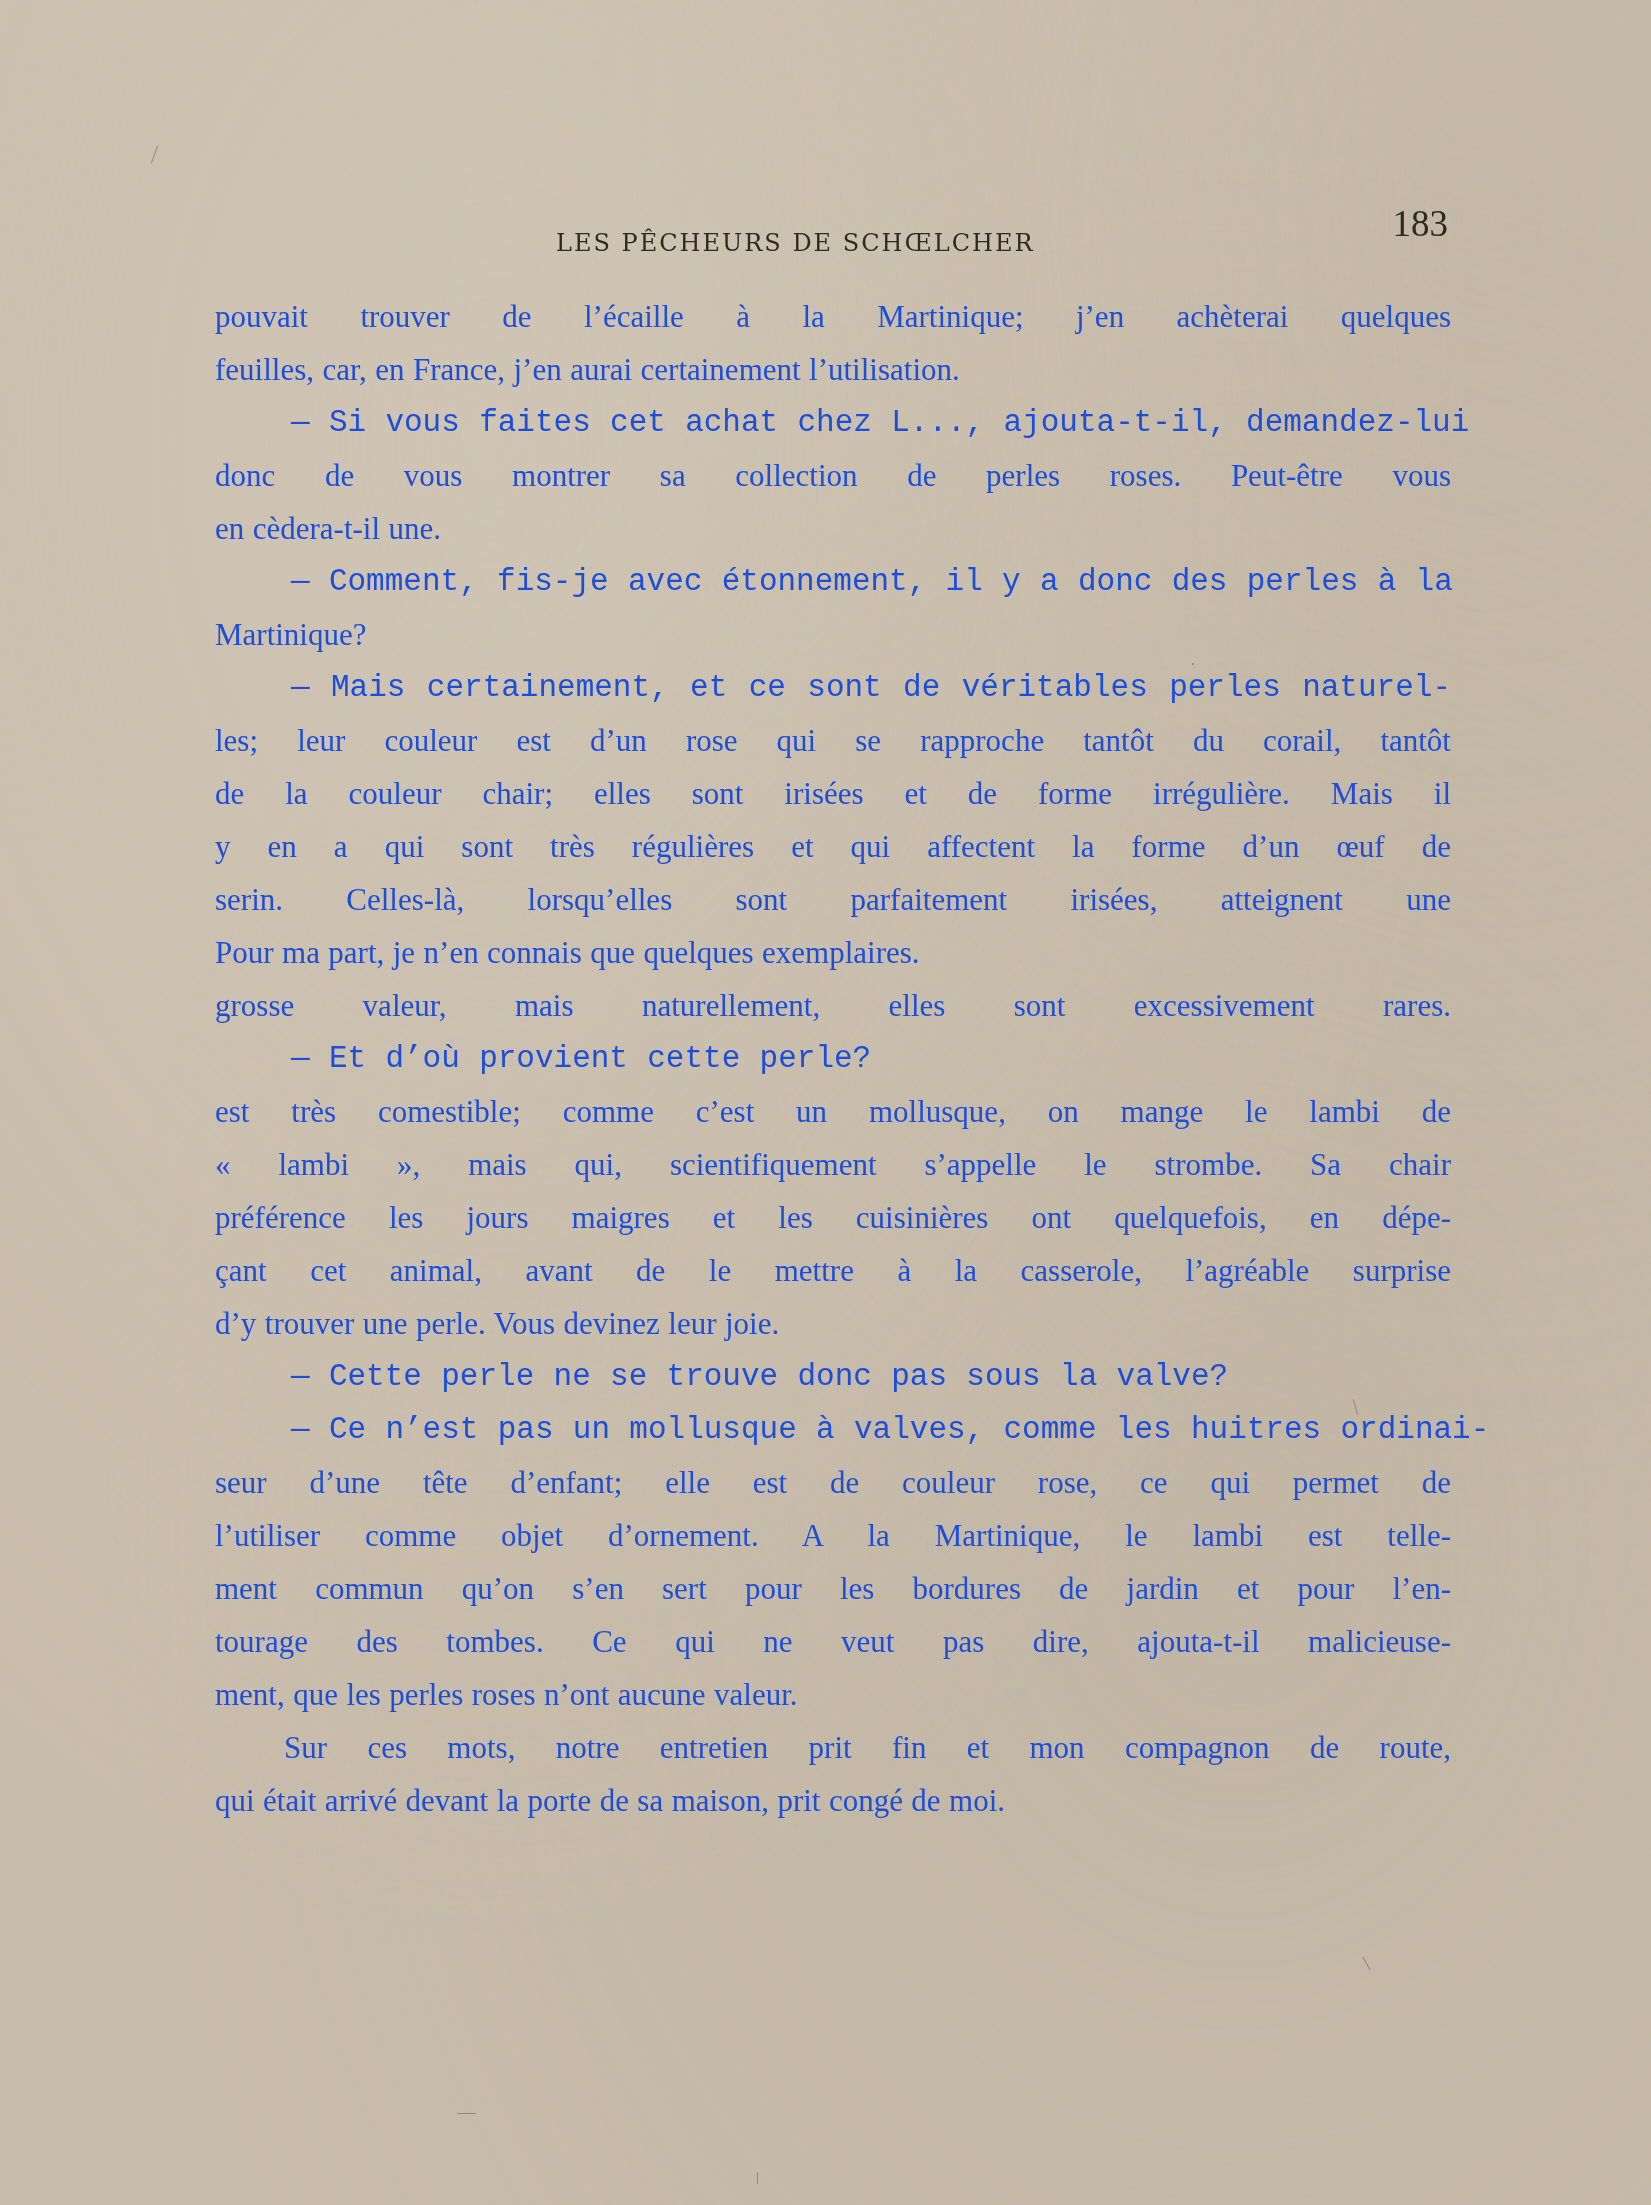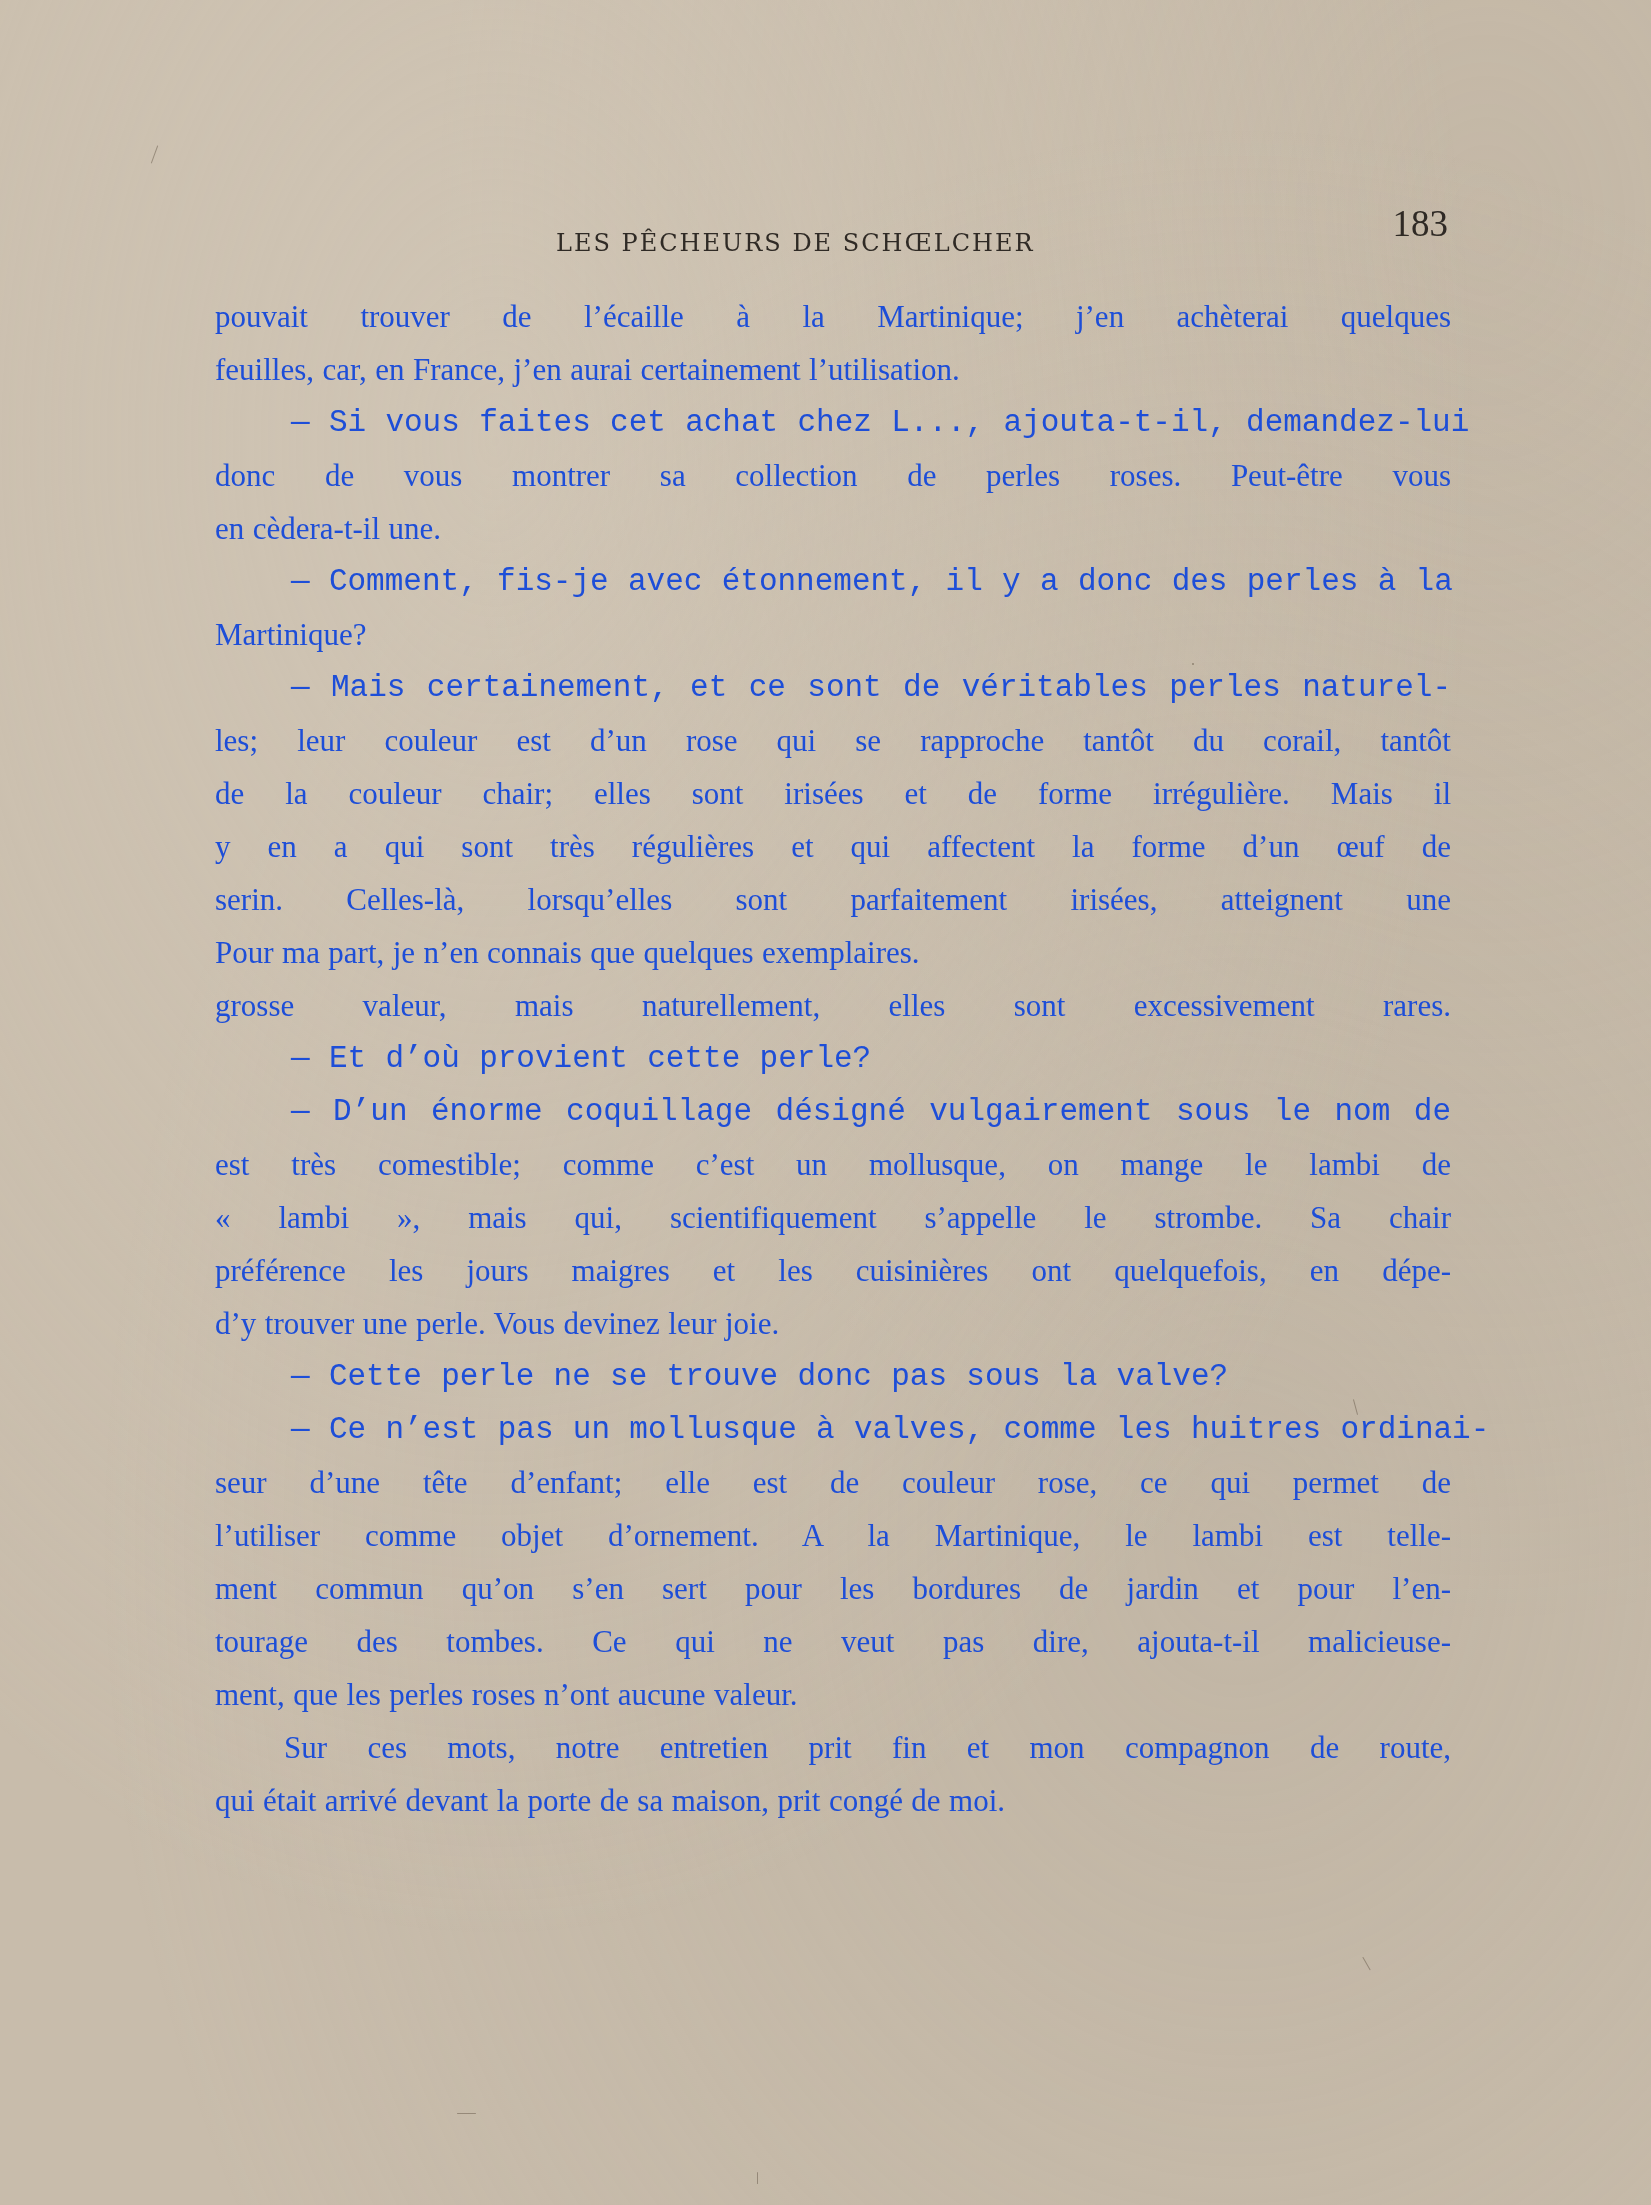--- a/index.html
+++ b/index.html
@@ -123,24 +123,24 @@
       <span class="line">serin. Celles-là, lorsqu’elles sont parfaitement irisées, atteignent une</span>
       <span class="line last">Pour ma part, je n’en connais que quelques exemplaires.</span>
       <span class="line">grosse valeur, mais naturellement, elles sont excessivement rares.</span>
     </div>
 
     <div class="paragraph">
       <span class="line indent last">— Et d’où provient cette perle?</span>
     </div>
 
     <div class="paragraph">
-      <span class="line indent">— D’un énorme coquillage désigné vulgairement sous le nom de</span>
       <span class="line">est très comestible; comme c’est un mollusque, on mange le lambi de</span>
       <span class="line">« lambi », mais qui, scientifiquement s’appelle le strombe. Sa chair</span>
       <span class="line">préférence les jours maigres et les cuisinières ont quelquefois, en dépe-</span>
+      <span class="line">çant cet animal, avant de le mettre à la casserole, l’agréable surprise</span>
       <span class="line last">d’y trouver une perle. Vous devinez leur joie.</span>
     </div>
 
     <div class="paragraph">
       <span class="line indent last">— Cette perle ne se trouve donc pas sous la valve?</span>
     </div>
 
     <div class="paragraph">
       <span class="line indent">— Ce n’est pas un mollusque à valves, comme les huitres ordinai-</span>
       <span class="line">seur d’une tête d’enfant; elle est de couleur rose, ce qui permet de</span>

